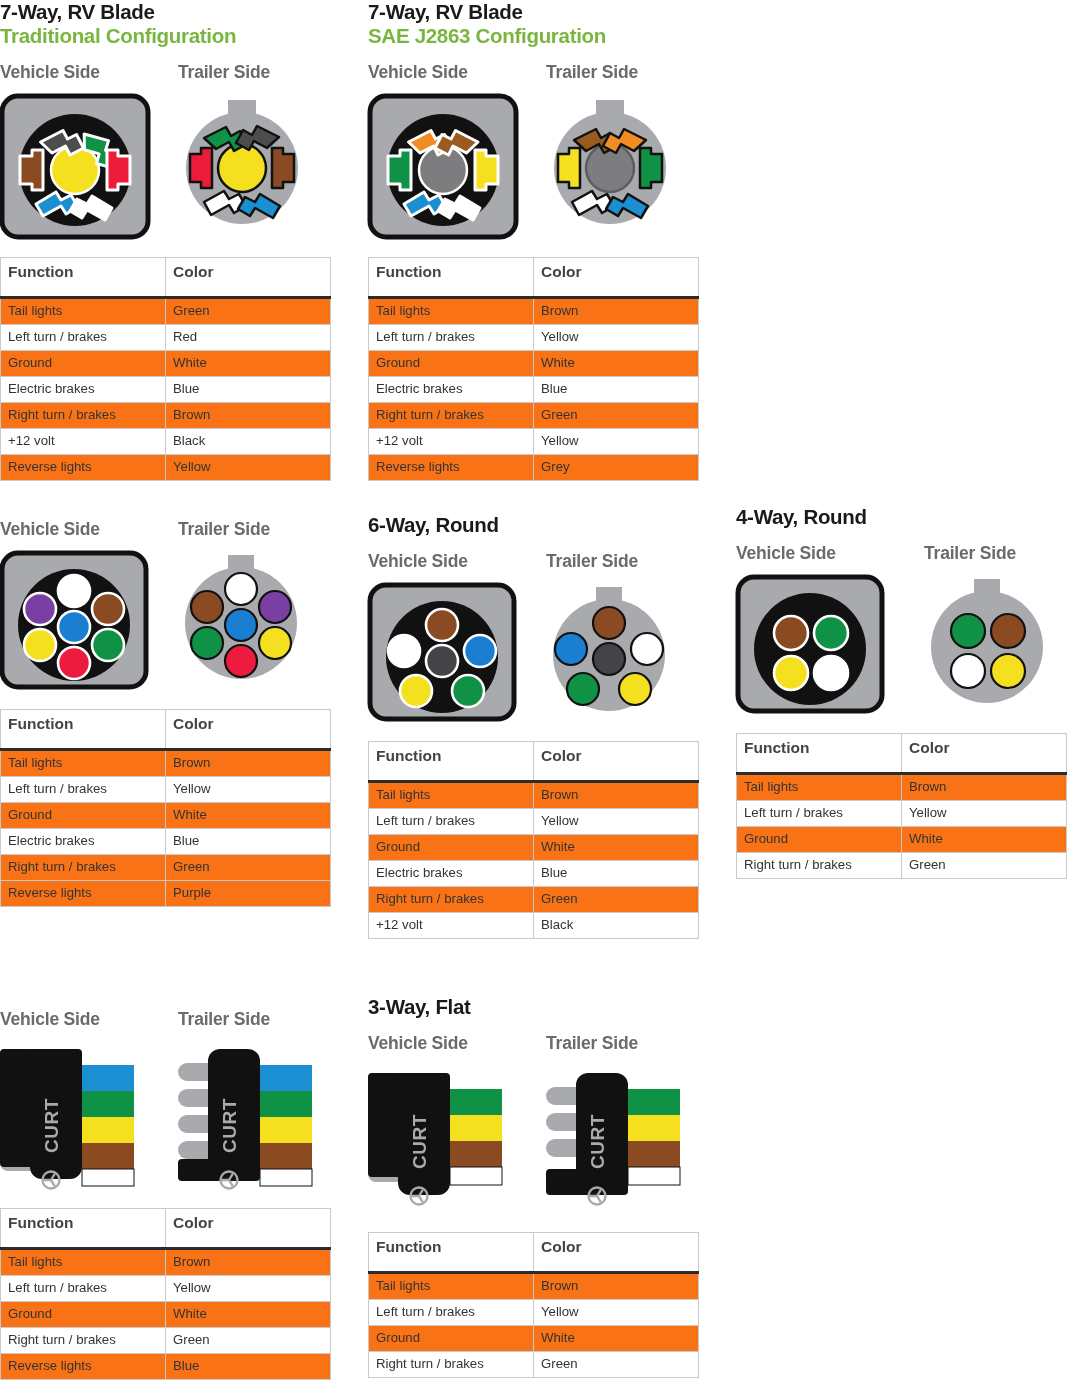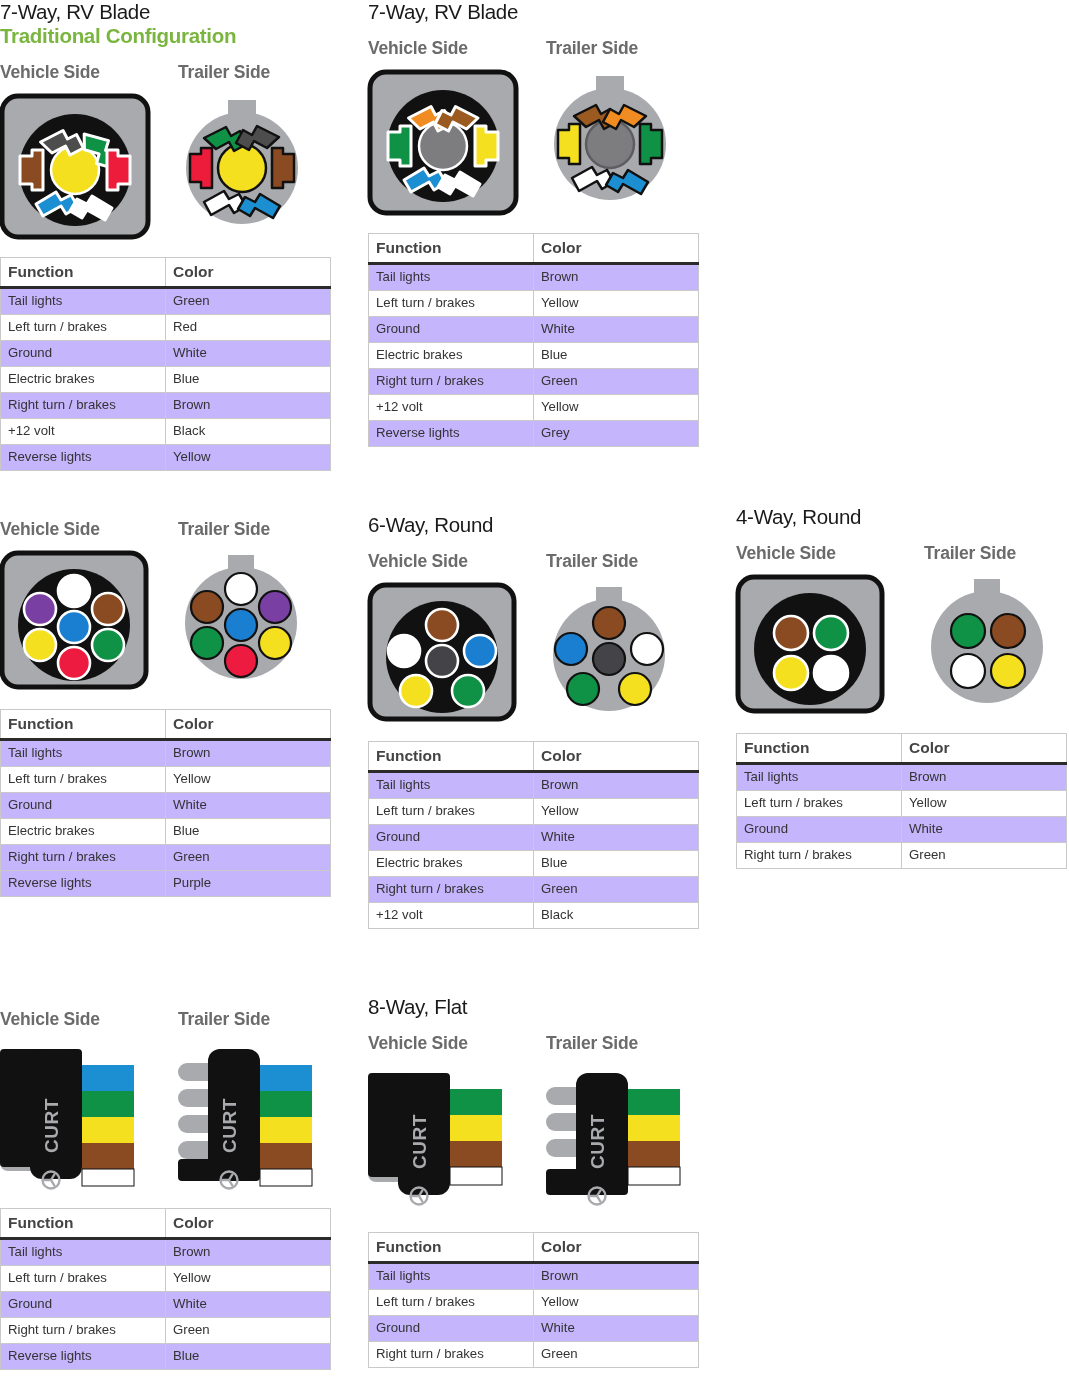--- a/index.html
+++ b/index.html
@@ -18,21 +18,21 @@
   }
 
   
   .sheet { position: relative; width: 1069px; }
   .band { position: relative; }
   .cell { position: absolute; }
 
   
   .h-title {
     font-size: 20.5px;
-    font-weight: normal;
+    font-weight: bold;
     color: #1a1a1a;
     letter-spacing: -0.3px;
     line-height: 24px;
     white-space: nowrap;
   }
   .h-sub {
     font-size: 20.5px;
     font-weight: bold;
     color: #7ab63f;
     letter-spacing: -0.3px;
@@ -70,24 +70,24 @@
     vertical-align: middle;
     white-space: nowrap;
     line-height: 16px;
   }
   table.wiring th {
     font-size: 15.5px;
     font-weight: bold;
     color: #444;
     border-bottom: 3px solid #2b2b2b;
     padding-top: 6px;
-    padding-bottom: 6px;
+    padding-bottom: 16px;
     background: #fff;
   }
-  table.wiring tr.odd td { background: #c4b5fd; }
+  table.wiring tr.odd td { background: #f97316; }
   table.wiring tr.even td { background: #ffffff; }
   .col-fn { width: 165px; }
   .col-cl { width: 165px; }
   .w7 .col-fn { width: 165px; }
   .w7 .col-cl { width: 165px; }
 
   
   .conn-row { position: relative; }
   .conn-veh { position: absolute; left: 0; top: 0; }
   .conn-trl { position: absolute; top: 0; }
@@ -181,20 +181,21 @@
                 <td class="col-fn">Reverse lights</td>
                 <td class="col-cl">Yellow</td>
               </tr>
             </tbody>
         </table>
       </div>
     </div>
 
     <div class="cell" style="left:368px; top:0px; width:340px;">
       <div class="h-title">7-Way, RV Blade</div>
+      <div class="h-sub">SAE J2863 Configuration</div>
       <div class="sidelabels" style="margin-top:14px;">
         <span class="sidelabel sl-vehicle">Vehicle Side</span>
         <span class="sidelabel sl-trailer">Trailer Side</span>
       </div>
       <div class="conn-row" style="height:145px; margin-top:6px;">
         <div class="conn-veh">
           <svg width="150" height="145" viewBox="0 0 150 145">
             <rect x="2" y="2" width="146" height="141" rx="16" ry="16" fill="#a9aaad" stroke="#111" stroke-width="5"></rect>
             <path d="M55 26 h40 v14 h-40 z" fill="#111"></path>
             <circle cx="75" cy="76" r="56" fill="#111"></circle>
@@ -570,21 +571,21 @@
               <tr class="odd">
                 <td class="col-fn">Reverse lights</td>
                 <td class="col-cl">Blue</td>
               </tr>
             </tbody>
         </table>
       </div>
     </div>
 
     <div class="cell" style="left:368px; top:0px; width:340px;">
-      <div class="h-title">8-Way, Flat</div>
+      <div class="h-title">3-Way, Flat</div>
       <div class="sidelabels" style="margin-top:14px;">
         <span class="sidelabel sl-vehicle">Vehicle Side</span>
         <span class="sidelabel sl-trailer">Trailer Side</span>
       </div>
       <div class="conn-row" style="height:145px; margin-top:6px;">
         <div class="conn-veh">
           <svg width="145" height="145" viewBox="0 0 145 145">
             <rect x="0" y="100" width="42" height="17" rx="8" fill="#a9aaad"></rect>
             <rect x="0" y="8" width="82" height="104" rx="4" fill="#111"></rect>
             <rect x="30" y="8" width="52" height="122" rx="12" fill="#111"></rect>

